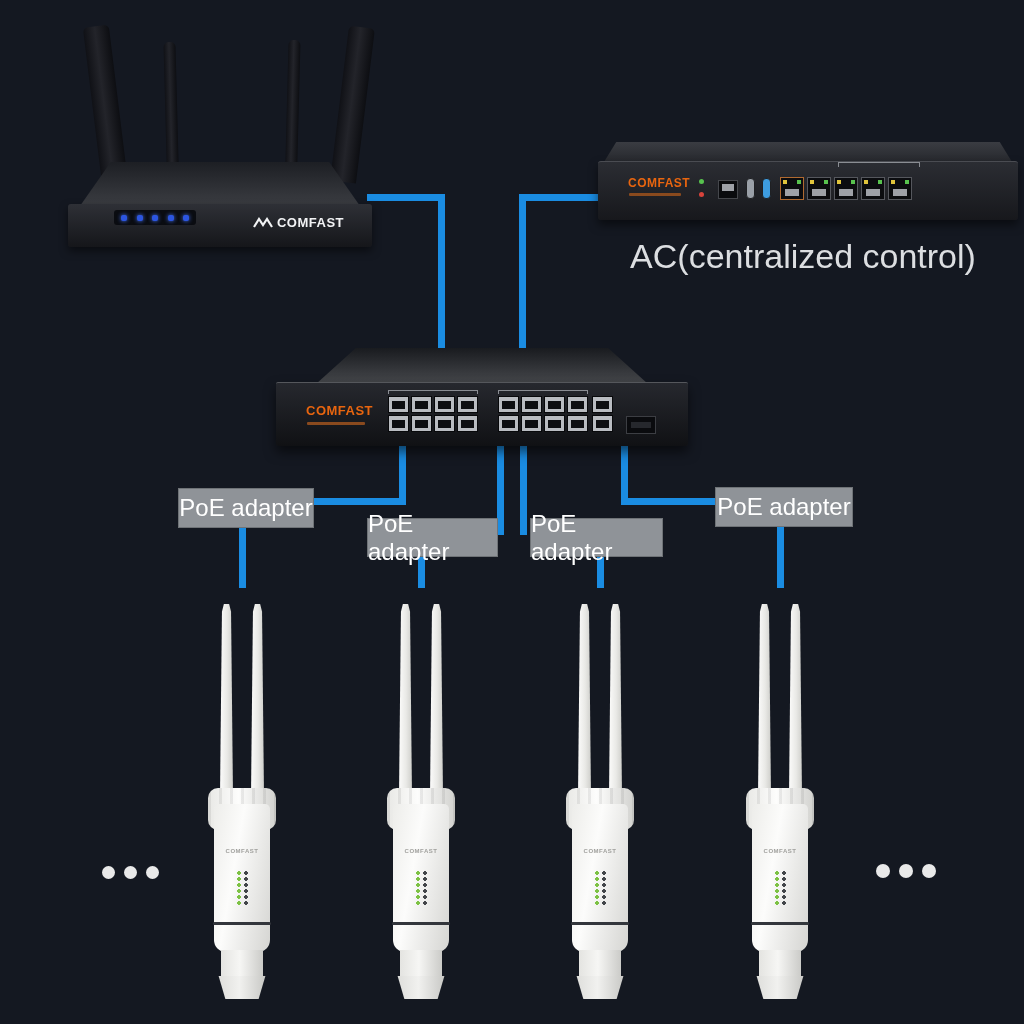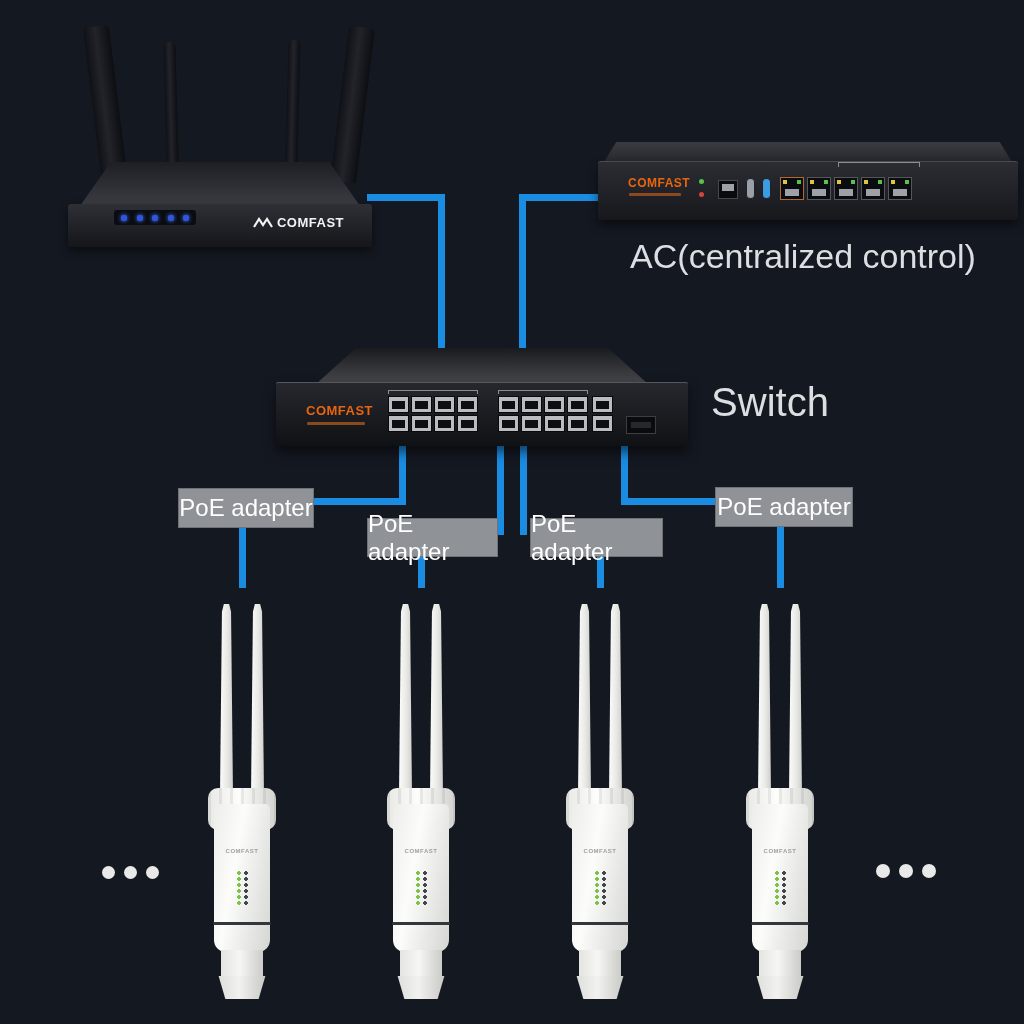--- a/index.html
+++ b/index.html
@@ -205,21 +205,20 @@
           <div class="port"></div>
           <div class="port"></div>
       </div>
       <div class="bank bank2" style="left:316px;">
         <div class="port"></div>
         <div class="port"></div>
       </div>
       <div class="sfp"></div>
     </div>
   </div>
-  <div class="dev-label" style="left:700px;top:380px;width:140px;font-size:40px;">Switch</div>
 
   <div class="poe" style="left:178px;top:488px;width:134px;height:38px;">PoE adapter</div>
   <div class="poe" style="left:367px;top:518px;width:129px;height:37px;">PoE adapter</div>
   <div class="poe" style="left:530px;top:518px;width:131px;height:37px;">PoE adapter</div>
   <div class="poe" style="left:715px;top:487px;width:136px;height:38px;">PoE adapter</div>
 
   <div class="ap" style="left:208px;">
     <div class="ant" style="left:12px;"></div>
     <div class="ant" style="left:43px;"></div>
     <div class="collar"></div>

